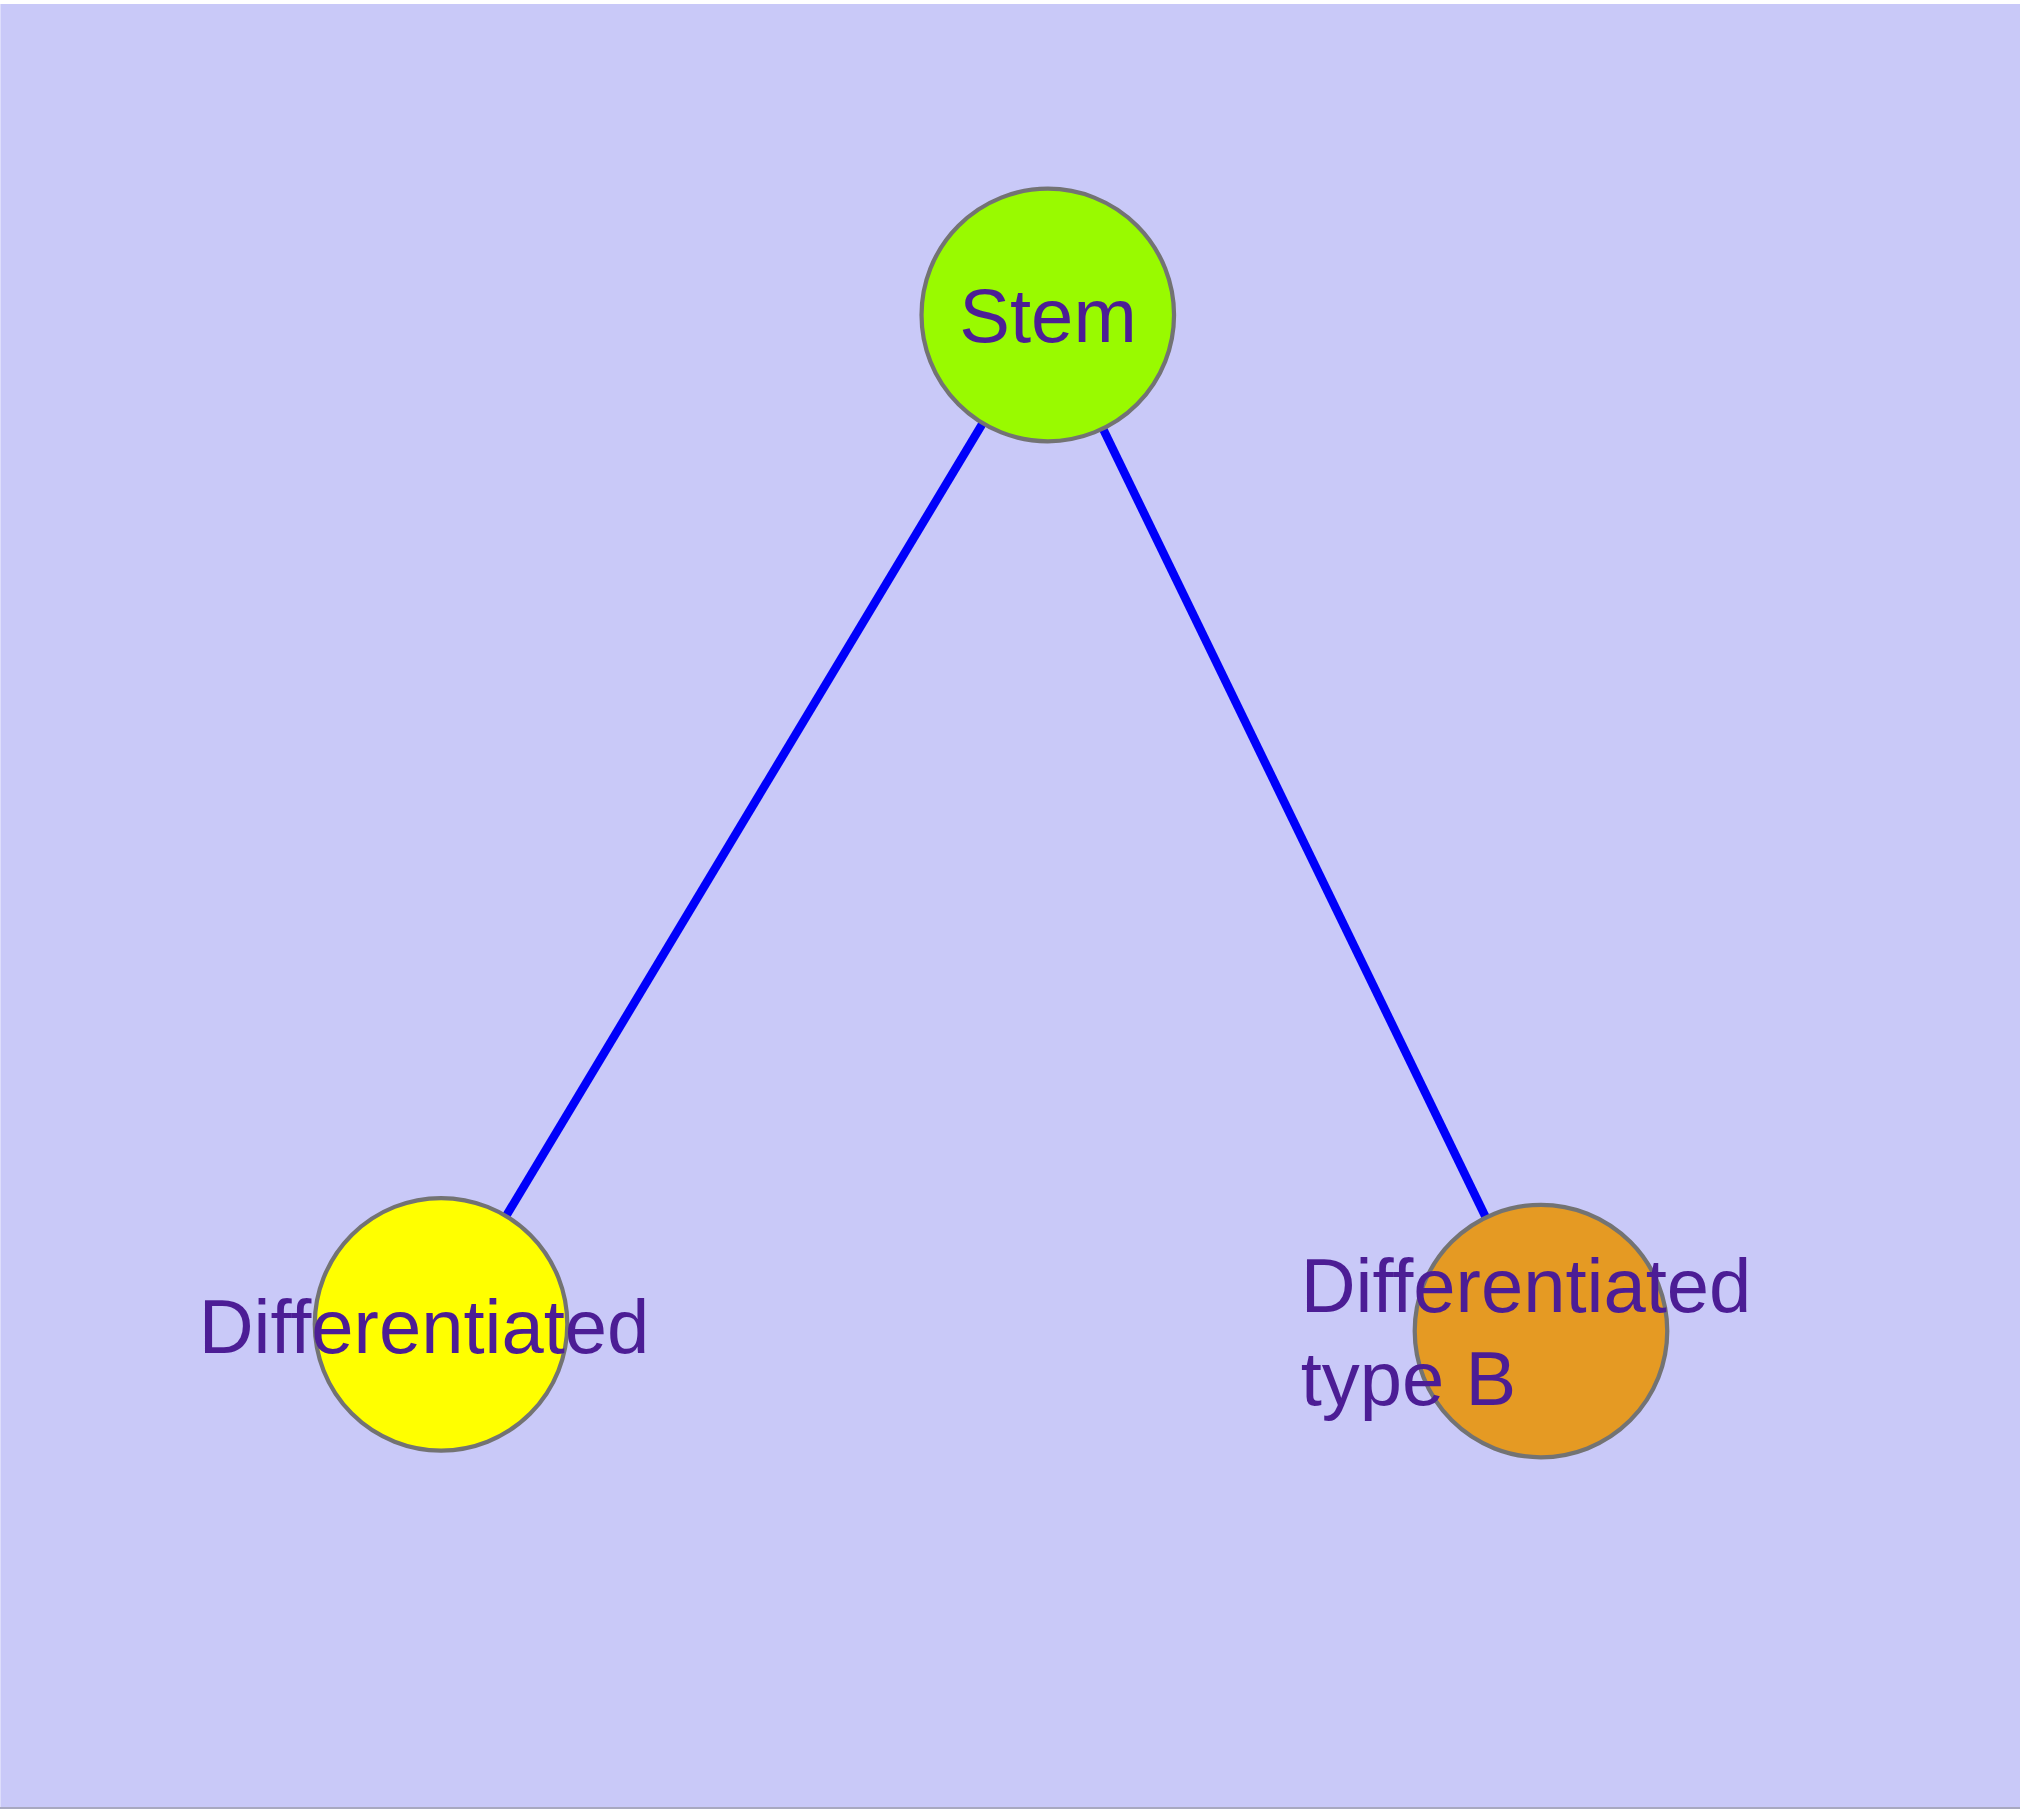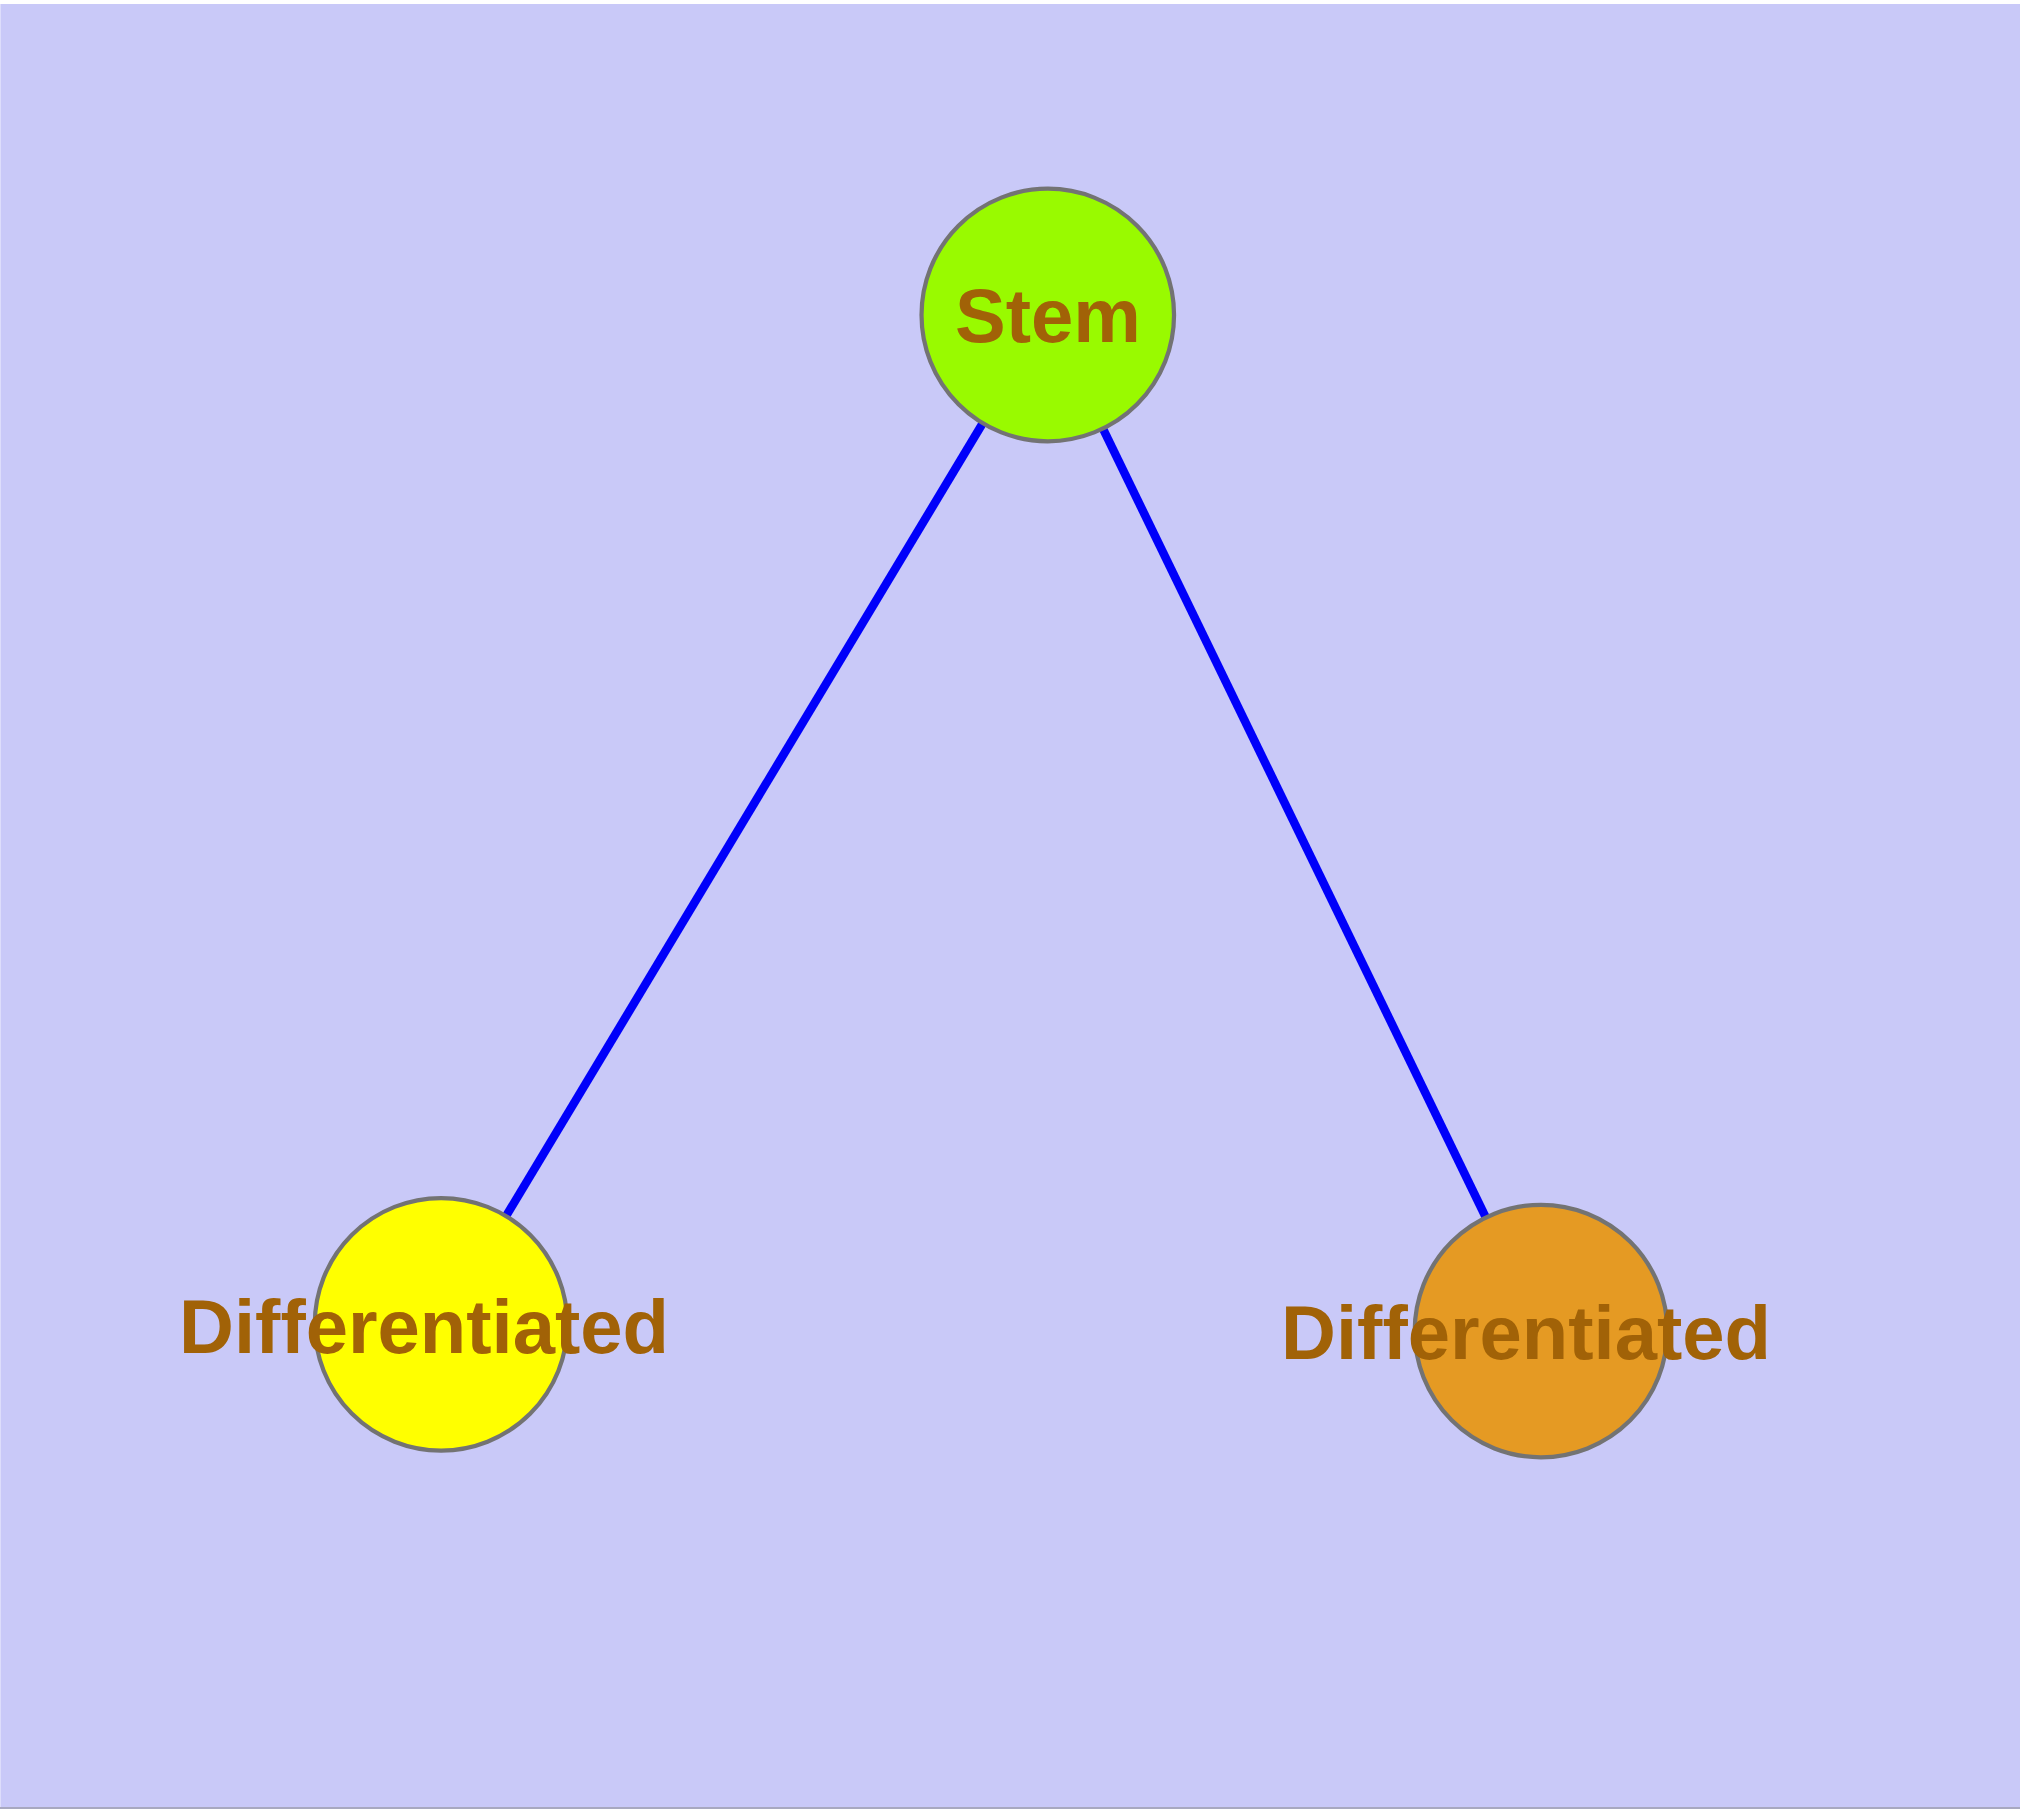--- a/index.html
+++ b/index.html
@@ -30,24 +30,24 @@
     position: absolute;
     left: 0;
     bottom: 0;
     width: 100%;
     height: 2.5px;
     background: #a8a8c0;
   }
   .node-label {
     position: absolute;
     transform: translate(-50%, -50%);
-    font-weight: bold;
+    font-weight: normal;
     font-size: 76px;
     line-height: 93px;
-    color: #a16207;
+    color: #4c1d95;
     text-align: left;
     white-space: nowrap;
     letter-spacing: 0;
   }
   .node-label span { display: block; }
   .label-stem   { left: 1048px; top: 311px; }
   .label-type-a { left: 424px;  top: 1322px; }
   .label-type-b { left: 1526px; top: 1328px; }
 </style>
 </head>
@@ -70,17 +70,18 @@
   <div class="node-label label-stem">
     <span>Stem</span>
   </div>
 
   <div class="node-label label-type-a">
     <span>Differentiated</span>
   </div>
 
   <div class="node-label label-type-b">
     <span>Differentiated</span>
+    <span>type B</span>
   </div>
 
   <div class="bottom-rule"></div>
 </div>
 
 
 </body></html>

